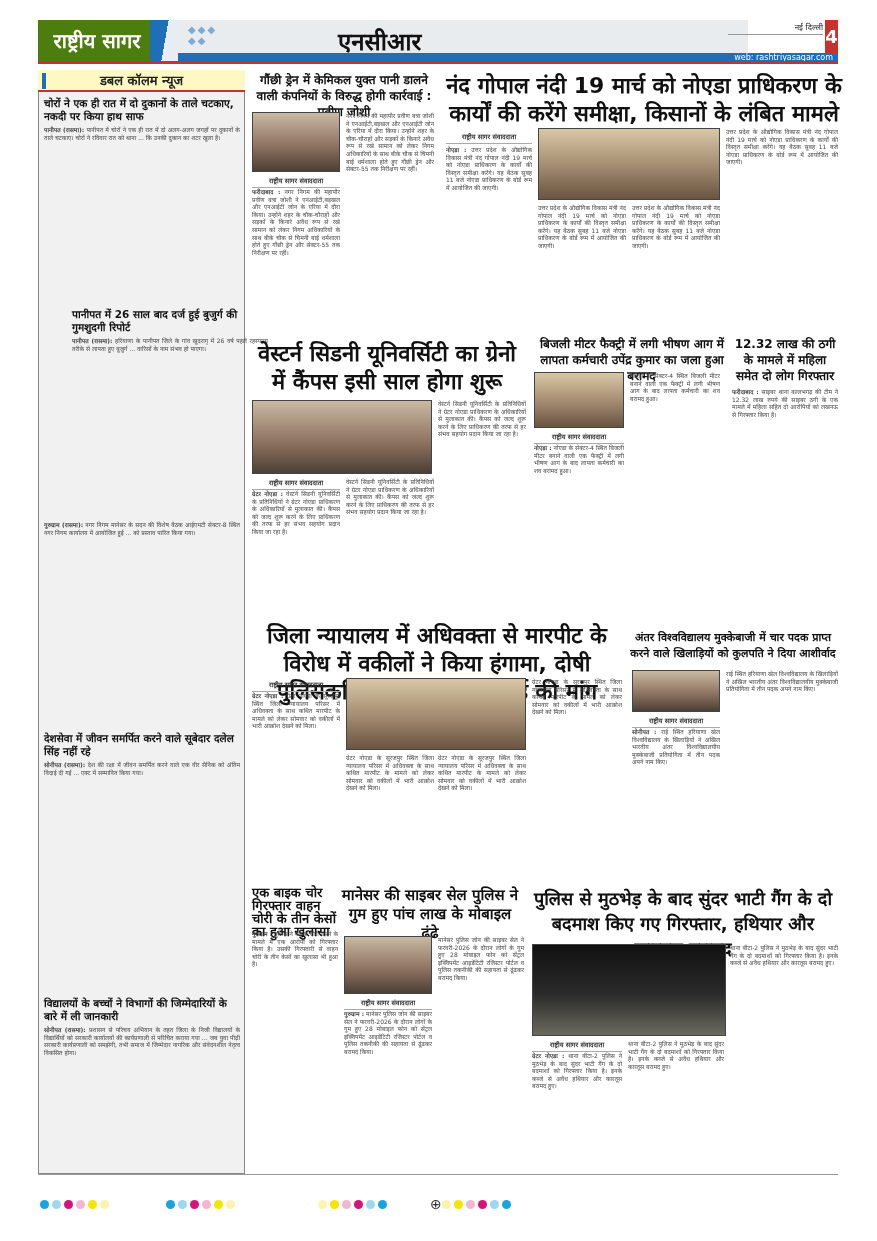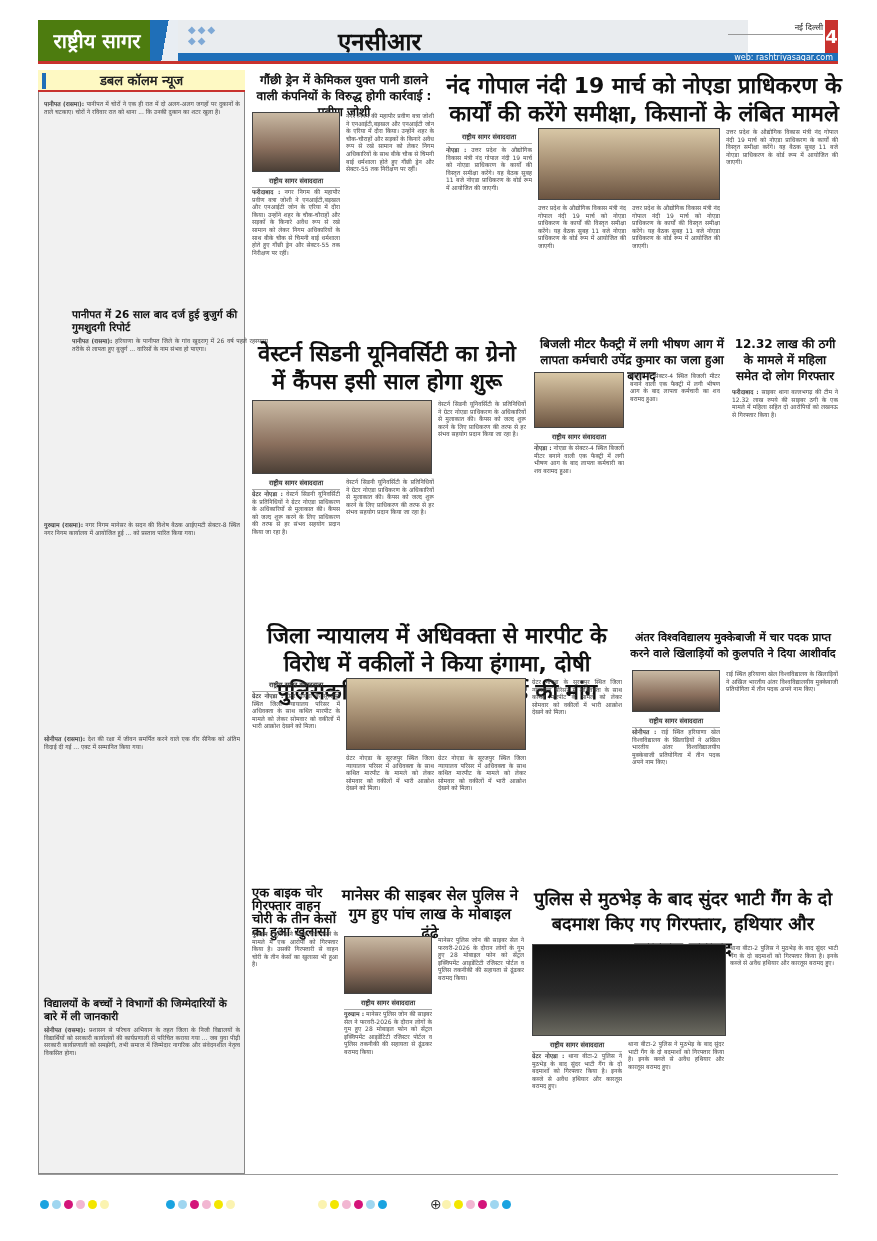--- a/index.html
+++ b/index.html
@@ -59,30 +59,32 @@
   <div class="abs mast-page">4</div>
   <div class="abs mast-bar"></div>
   <div class="abs mast-web">web: rashtriyasagar.com</div>
   <div class="abs mast-red"></div>
 </div>
 
 <div class="abs leftcol"></div>
 <div class="abs dc-head">डबल कॉलम न्यूज</div>
 
 <div class="abs" style="left:44px;top:97px;width:196px;">
+  <div class="lh">चोरों ने एक ही रात में दो दुकानों के ताले चटकाए, नकदी पर किया हाथ साफ</div>
   <div class="body-txt" style="height:172px;margin-top:3px;"><b>पानीपत (रासमा):</b> <span>पानीपत में चोरों ने एक ही रात में दो अलग-अलग जगहों पर दुकानों के ताले चटकाए। चोरों ने रविवार रात को थाना ... कि उनकी दुकान का शटर खुला है।</span></div>
 </div>
 <div class="abs" style="left:44px;top:308px;width:196px;margin-left:28px;">
   <div class="lh">पानीपत में 26 साल बाद दर्ज हुई बुजुर्ग की गुमशुदगी रिपोर्ट</div>
   <div class="body-txt" style="height:198px;margin-top:3px;"><b>पानीपत (रासमा):</b> <span>हरियाणा के पानीपत जिले के गांव खुदरागृ में 26 वर्ष पहले रहस्यमय तरीके से लापता हुए बुजुर्ग ... वारिसों के नाम संभव हो पाएगा।</span></div>
 </div>
 <div class="abs" style="left:44px;top:518px;width:196px;">
   <div class="body-txt" style="height:175px;margin-top:3px;"><b>गुरुग्राम (रासमा):</b> <span>नगर निगम मानेसर के सदन की विशेष बैठक आईएमटी सेक्टर-8 स्थित नगर निगम कार्यालय में आयोजित हुई ... को प्रस्ताव पारित किया गया।</span></div>
 </div>
 <div class="abs" style="left:44px;top:732px;width:196px;">
+  <div class="lh">देशसेवा में जीवन समर्पित करने वाले सूबेदार दलेल सिंह नहीं रहे</div>
   <div class="body-txt" style="height:230px;margin-top:3px;"><b>सोनीपत (रासमा):</b> <span>देश की रक्षा में जीवन समर्पित करने वाले एक वीर सैनिक को अंतिम विदाई दी गई ... एक्ट में सम्मानित किया गया।</span></div>
 </div>
 <div class="abs" style="left:44px;top:997px;width:196px;">
   <div class="lh">विद्यालयों के बच्चों ने विभागों की जिम्मेदारियों के बारे में ली जानकारी</div>
   <div class="body-txt" style="height:148px;margin-top:3px;"><b>सोनीपत (रासमा):</b> <span>प्रशासन से परिचय अभियान के तहत जिला के निजी विद्यालयों के विद्यार्थियों को सरकारी कार्यालयों की कार्यप्रणाली से परिचित कराया गया ... जब युवा पीढ़ी सरकारी कार्यप्रणाली को समझेगी, तभी समाज में जिम्मेदार नागरिक और संवेदनशील नेतृत्व विकसित होगा।</span></div>
 </div>
 
 <div class="abs hl-big hl-md" style="left:250px;top:72px;width:188px;">गौंछी ड्रेन में केमिकल युक्त पानी डालने वाली कंपनियों के विरुद्ध होगी कार्रवाई : प्रवीण जोशी</div>
 <div class="abs photo group" style="left:252px;top:112px;width:88px;height:60px;"></div>
 <div class="abs byline" style="left:252px;top:176px;width:88px;">राष्ट्रीय सागर संवाददाता</div>

